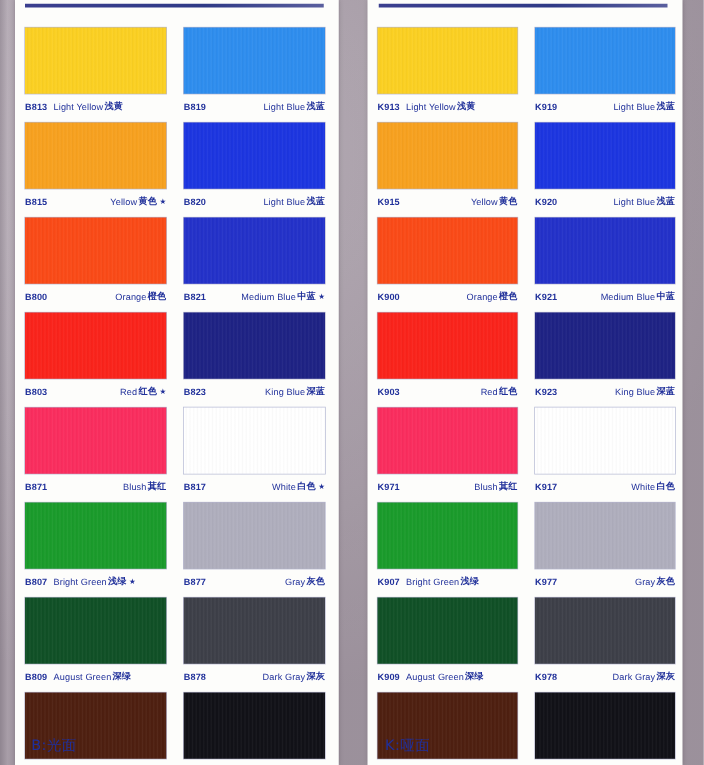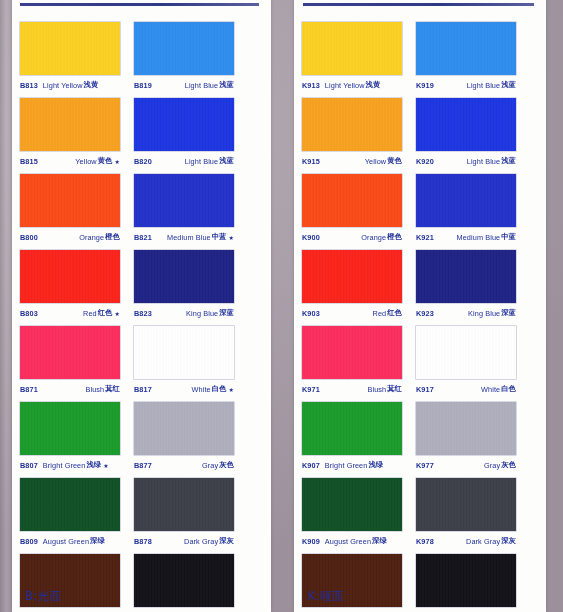--- a/index.html
+++ b/index.html
@@ -37,21 +37,21 @@
     background:linear-gradient(90deg,#3b3f8f,#2f3a86 60%,#5a5f9e);
   }
   .panel.right .top-rule{left:22px;right:28px;}
   .grid{
     position:absolute;
     left:20px;top:22px;
     width:240px;
   }
   .panel.right .grid{left:21px;width:238px;}
   .row{display:flex;gap:14px;margin-bottom:3px;}
-  .cell{width:100px;}
+  .cell{width:113px;}
   .swatch{
     height:53px;
     box-sizing:border-box;
     box-shadow:0 0 0 .5px rgba(120,120,170,.55);
   }
   .swatch.white-sw{box-shadow:0 0 0 .6px #b9bdd6;}
   .caption{
     height:20px;
     display:flex;
     align-items:center;

